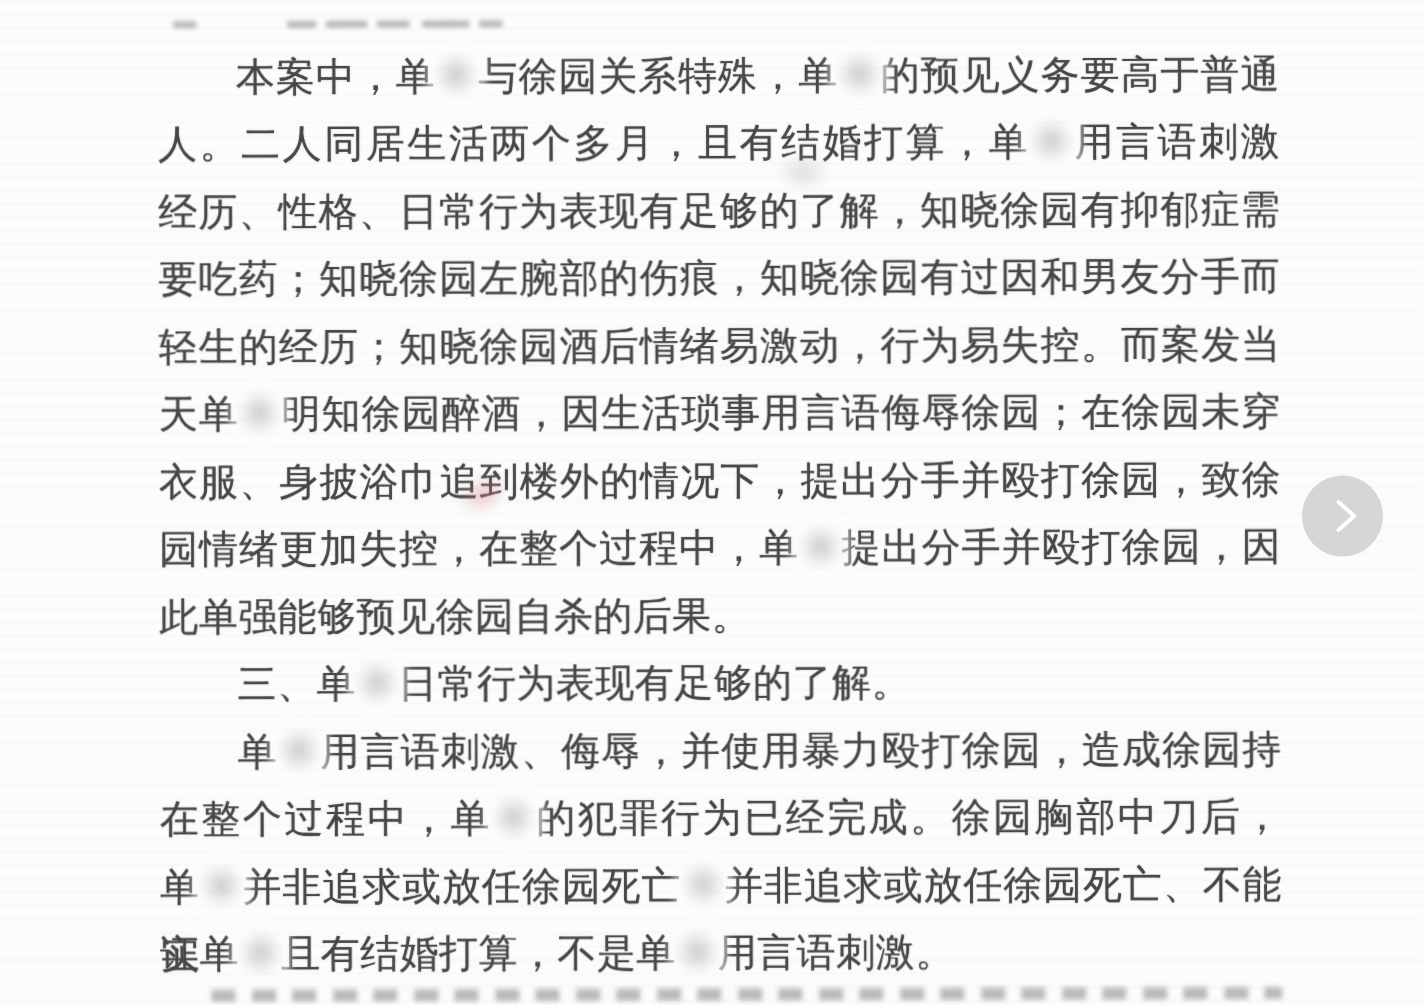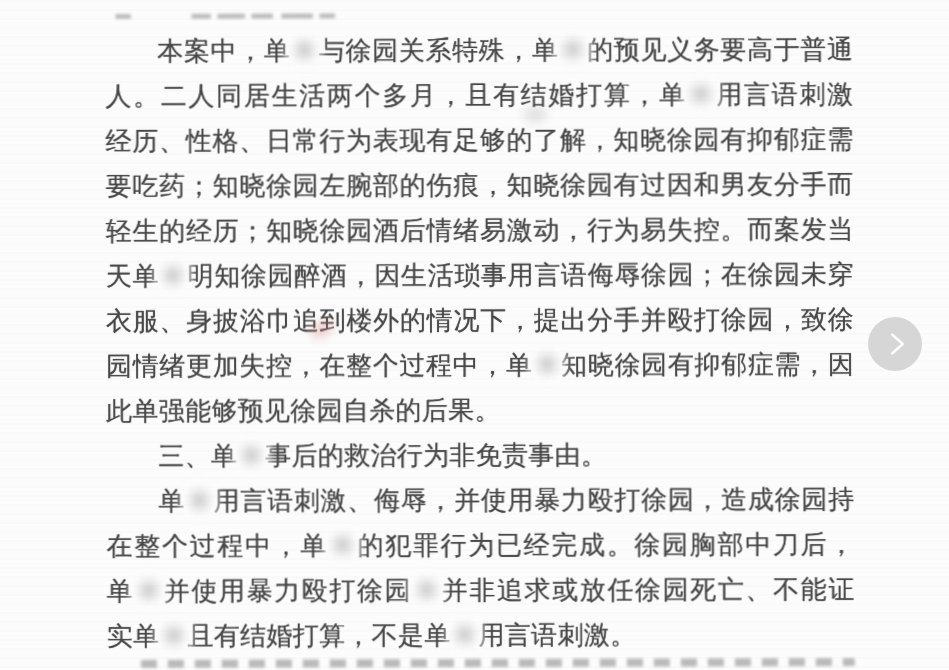--- a/index.html
+++ b/index.html
@@ -127,26 +127,26 @@
     </div>
 
     <div class="lines">
         <div class="line indent justify"><span>本案中，单</span><span class="redacted"></span><span>与徐园关系特殊，单</span><span class="redacted"></span><span>的预见义务要高于普通</span></div>
         <div class="line justify"><span>人。二人同居生活两个多月，且有结婚打算，单</span><span class="redacted"></span><span>用言语刺激</span></div>
         <div class="line justify"><span>经历、性格、日常行为表现有足够的了解，知晓徐园有抑郁症需</span></div>
         <div class="line justify"><span>要吃药；知晓徐园左腕部的伤痕，知晓徐园有过因和男友分手而</span></div>
         <div class="line justify"><span>轻生的经历；知晓徐园酒后情绪易激动，行为易失控。而案发当</span></div>
         <div class="line justify"><span>天单</span><span class="redacted"></span><span>明知徐园醉酒，因生活琐事用言语侮辱徐园；在徐园未穿</span></div>
         <div class="line justify"><span>衣服、身披浴巾追到楼外的情况下，提出分手并殴打徐园，致徐</span></div>
-        <div class="line justify"><span>园情绪更加失控，在整个过程中，单</span><span class="redacted"></span><span>知晓徐园有抑郁症需，因</span></div>
+        <div class="line justify"><span>园情绪更加失控，在整个过程中，单</span><span class="redacted"></span><span>提出分手并殴打徐园，因</span></div>
         <div class="line"><span>此单强能够预见徐园自杀的后果。</span></div>
-        <div class="line indent"><span>三、单</span><span class="redacted"></span><span>事后的救治行为非免责事由。</span></div>
+        <div class="line indent"><span>三、单</span><span class="redacted"></span><span>日常行为表现有足够的了解。</span></div>
         <div class="line indent justify"><span>单</span><span class="redacted"></span><span>用言语刺激、侮辱，并使用暴力殴打徐园，造成徐园持</span></div>
         <div class="line justify"><span>在整个过程中，单</span><span class="redacted"></span><span>的犯罪行为已经完成。徐园胸部中刀后，</span></div>
-        <div class="line justify"><span>单</span><span class="redacted"></span><span>并使用暴力殴打徐园</span><span class="redacted"></span><span>并非追求或放任徐园死亡、不能证</span></div>
+        <div class="line justify"><span>单</span><span class="redacted"></span><span>并非追求或放任徐园死亡</span><span class="redacted"></span><span>并非追求或放任徐园死亡、不能证</span></div>
         <div class="line"><span>实单</span><span class="redacted"></span><span>且有结婚打算，不是单</span><span class="redacted"></span><span>用言语刺激。</span></div>
       </div>
 
     <div class="smudge-gray"></div>
     <div class="smudge-red"></div>
 
     <div class="frag-bottom"></div>
   </div>
 
   <button class="next-btn">

